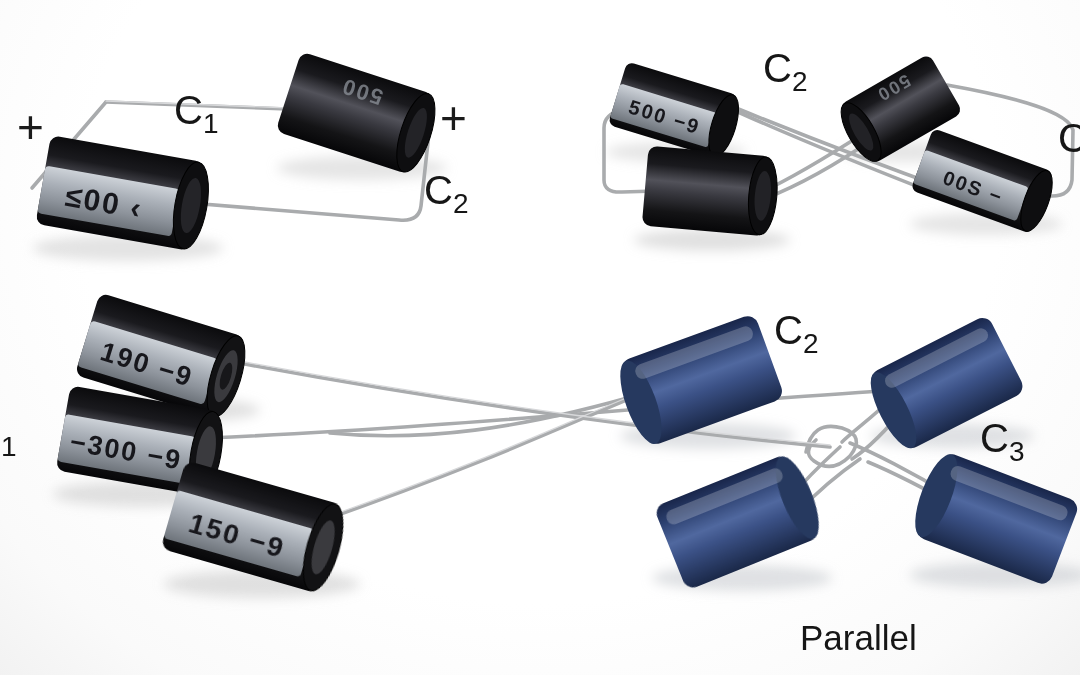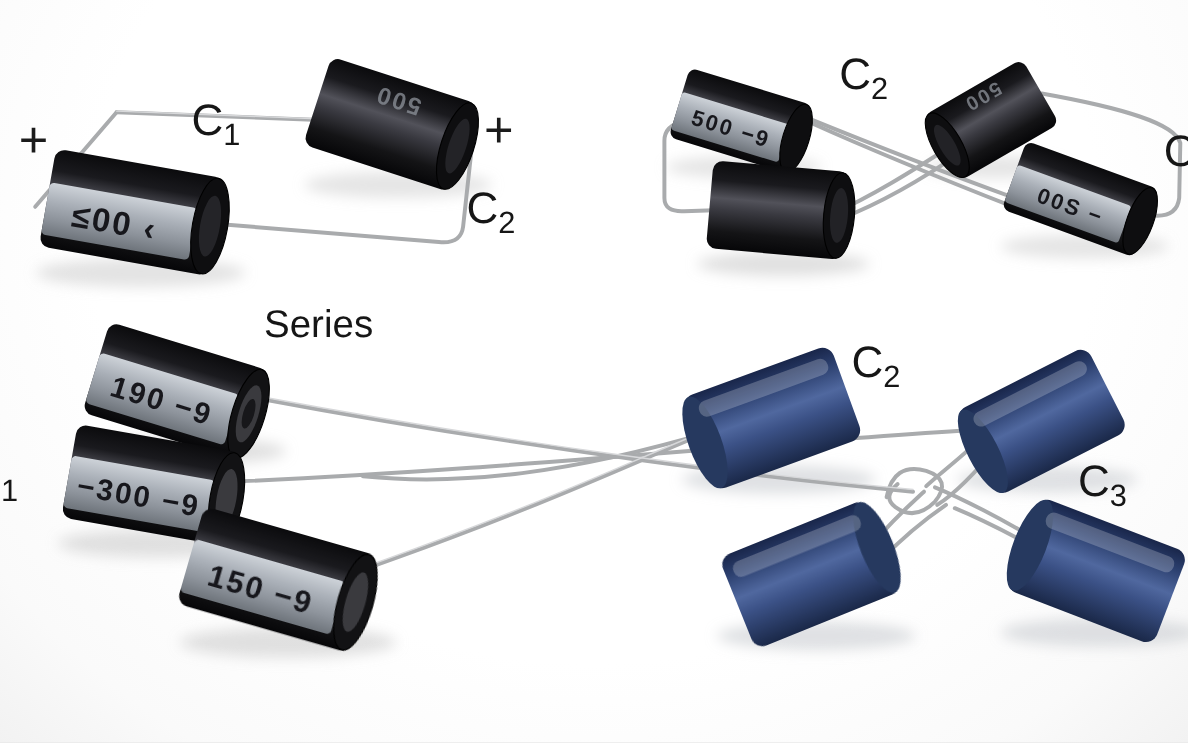--- a/index.html
+++ b/index.html
@@ -197,34 +197,34 @@
   <span>C</span><span class="sub">1</span>
 </div>
 
 <div class="plus" style="left:17px;top:104px;">+</div>
 <div class="plus" style="left:440px;top:95px;">+</div>
 
 <div class="clabel" style="left:424px;top:170px;">
   <span>C</span><span class="sub">2</span>
 </div>
 
-<div class="caption" style="left:240px;top:277px;">Series</div>
 
 <div class="clabel" style="left:763px;top:48px;">
   <span>C</span><span class="sub">2</span>
 </div>
 
 <div class="clabel" style="left:1058px;top:118px;">C</div>
 
 <div class="clabel" style="left:-28px;top:413px;">
   <span>C</span><span class="sub">1</span>
 </div>
 
 <div class="clabel" style="left:774px;top:310px;">
   <span>C</span><span class="sub">2</span>
 </div>
 
 <div class="clabel" style="left:980px;top:418px;">
   <span>C</span><span class="sub">3</span>
 </div>
 
+<div class="caption" style="left:800px;top:620px;">Parallel</div>
 
 </div>
 
 </body></html>

